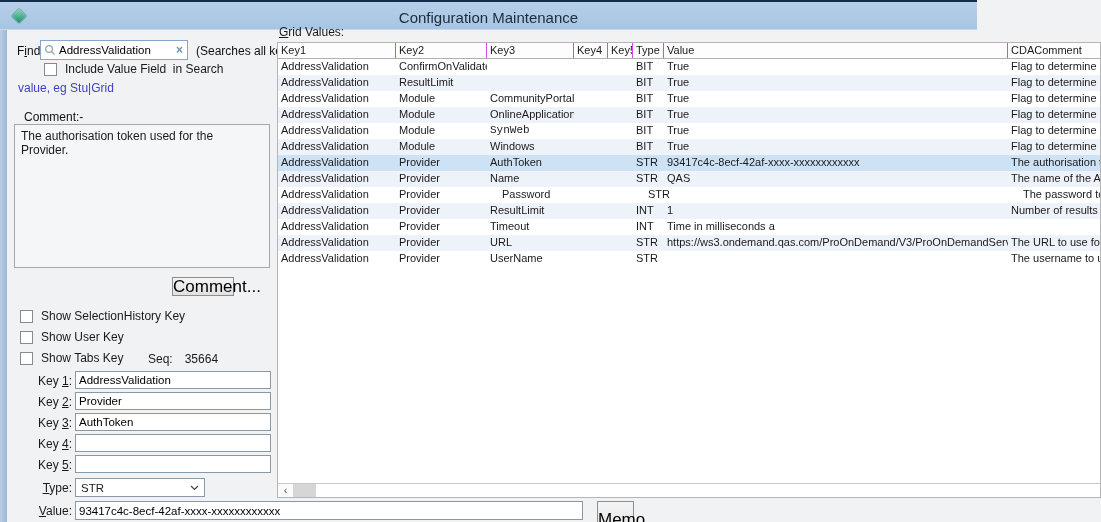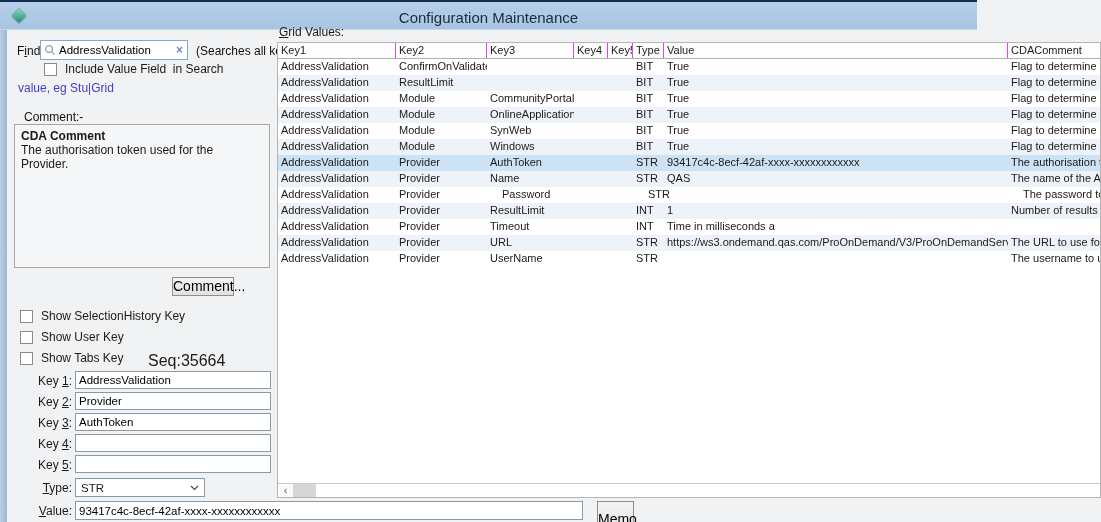--- a/index.html
+++ b/index.html
@@ -29,21 +29,21 @@
   .cb-row { position:absolute; display:flex; align-items:center; gap:8px; }
   .cb-label { font-size:12px; white-space:pre; }
 
   .blue-hint { position:absolute; left:18px; top:81px; color:#3f3fc8; font-size:12px; line-height:14px; }
 
   
   .comment-box { position:absolute; left:14px; top:124px; width:256px; height:144px; background:#f5f6f7; border:1px solid #a6a6a6; padding:4px 6px; }
   .comment-title { font-weight:bold; font-size:12px; }
   .comment-body { font-size:12px; }
 
-  .btn { position:absolute; background:linear-gradient(#f4f4f4,#e1e1e1); border:1px solid #8e8e8e; font-family:inherit; font-size:14px; color:#000; text-align:center; line-height:17px; }
+  .btn { position:absolute; background:linear-gradient(#f4f4f4,#e1e1e1); border:1px solid #8e8e8e; font-family:inherit; font-size:17px; color:#000; text-align:center; line-height:17px; }
   .btn-comment { left:172px; top:277px; width:62px; height:19px; }
   .btn-memo { left:597px; top:501px; width:37px; height:36px; }
 
   
   .field-label { position:absolute; width:60px; text-align:right; font-size:12px; }
   .tbox { position:absolute; left:75px; width:196px; height:18px; border:1px solid #8a99a8; background:#fff;
     font-family:inherit; font-size:11.5px; padding:0 3px; outline:none; }
   .combo { position:absolute; left:75px; top:478px; width:130px; height:19px; border:1px solid #8a99a8; background:#fff;
     display:flex; align-items:center; justify-content:space-between; padding:0 5px; font-size:11.5px; }
   .value-box { left:75px; top:501px; width:508px; height:19px; }
@@ -55,21 +55,21 @@
   .gcell { flex:0 0 auto; padding:0 0 0 3px; font-size:11px; line-height:15px; white-space:nowrap; overflow:hidden; }
   .ghead { border-right:1px solid #d946ef; }
   .grow { display:flex; height:16px; }
   .grow.alt { background:#eef3fa; }
   .grow.sel { background:#cde2f4; }
 
   .hscroll { position:absolute; left:0; bottom:0; width:100%; height:14px; background:#fff; border-top:1px solid #c9c9c9; display:flex; }
   .scroll-btn { width:16px; height:100%; background:#fbfbfb; border-right:1px solid #d5d5d5; color:#555; font-size:11px; line-height:12px; text-align:center; }
   .scroll-thumb { width:22px; height:100%; background:#d6d6d6; }
 
-  .seq-row { position:absolute; left:148px; top:352px; font-size:16px; display:flex; }
+  .seq-row { position:absolute; left:148px; top:352px; font-size:12px; display:flex; gap:12px; }
 
   svg { display:block; }
 </style>
 </head>
 <body>
 
 <div class="titlebar">
   <span class="app-icon"></span>
   <div class="title-text">Configuration Maintenance</div>
 </div>
@@ -93,21 +93,20 @@
   <span class="checkbox"></span>
   <span class="cb-label">Include Value Field  in Search</span>
 </div>
 
 <div class="blue-hint">
   <div>value, eg Stu|Grid</div>
 </div>
 
 <span class="lbl" style="left:24px; top:110px;">Comment:-</span>
 <div class="comment-box">
-  <div class="comment-title">CDA Comment</div>
   <div class="comment-body">The authorisation token used for the Provider.</div>
 </div>
 <button class="btn btn-comment">Comment...</button>
 
 <div class="cb-row" style="left:20px; top:309px;">
   <span class="checkbox"></span>
   <span class="cb-label">Show SelectionHistory Key</span>
 </div>
 <div class="cb-row" style="left:20px; top:330px;">
   <span class="checkbox"></span>
@@ -196,21 +195,21 @@
         <div class="gcell" style="width: 87px;">OnlineApplications</div>
         <div class="gcell" style="width: 34px;"></div>
         <div class="gcell" style="width: 25px;"></div>
         <div class="gcell" style="width: 31px;">BIT</div>
         <div class="gcell" style="width: 344px;">True</div>
         <div class="gcell" style="width: 280px;">Flag to determine if A</div>
       </div>
       <div class="grow">
         <div class="gcell" style="width: 118px;">AddressValidation</div>
         <div class="gcell" style="width: 91px;">Module</div>
-        <div class="gcell" style="width: 87px;">SynWeb</div>
+        <div class="gcell" style="width: 87px; font-family: Liberation Mono, monospace;">SynWeb</div>
         <div class="gcell" style="width: 34px;"></div>
         <div class="gcell" style="width: 25px;"></div>
         <div class="gcell" style="width: 31px;">BIT</div>
         <div class="gcell" style="width: 344px;">True</div>
         <div class="gcell" style="width: 280px;">Flag to determine if A</div>
       </div>
       <div class="grow alt">
         <div class="gcell" style="width: 118px;">AddressValidation</div>
         <div class="gcell" style="width: 91px;">Module</div>
         <div class="gcell" style="width: 87px;">Windows</div>

